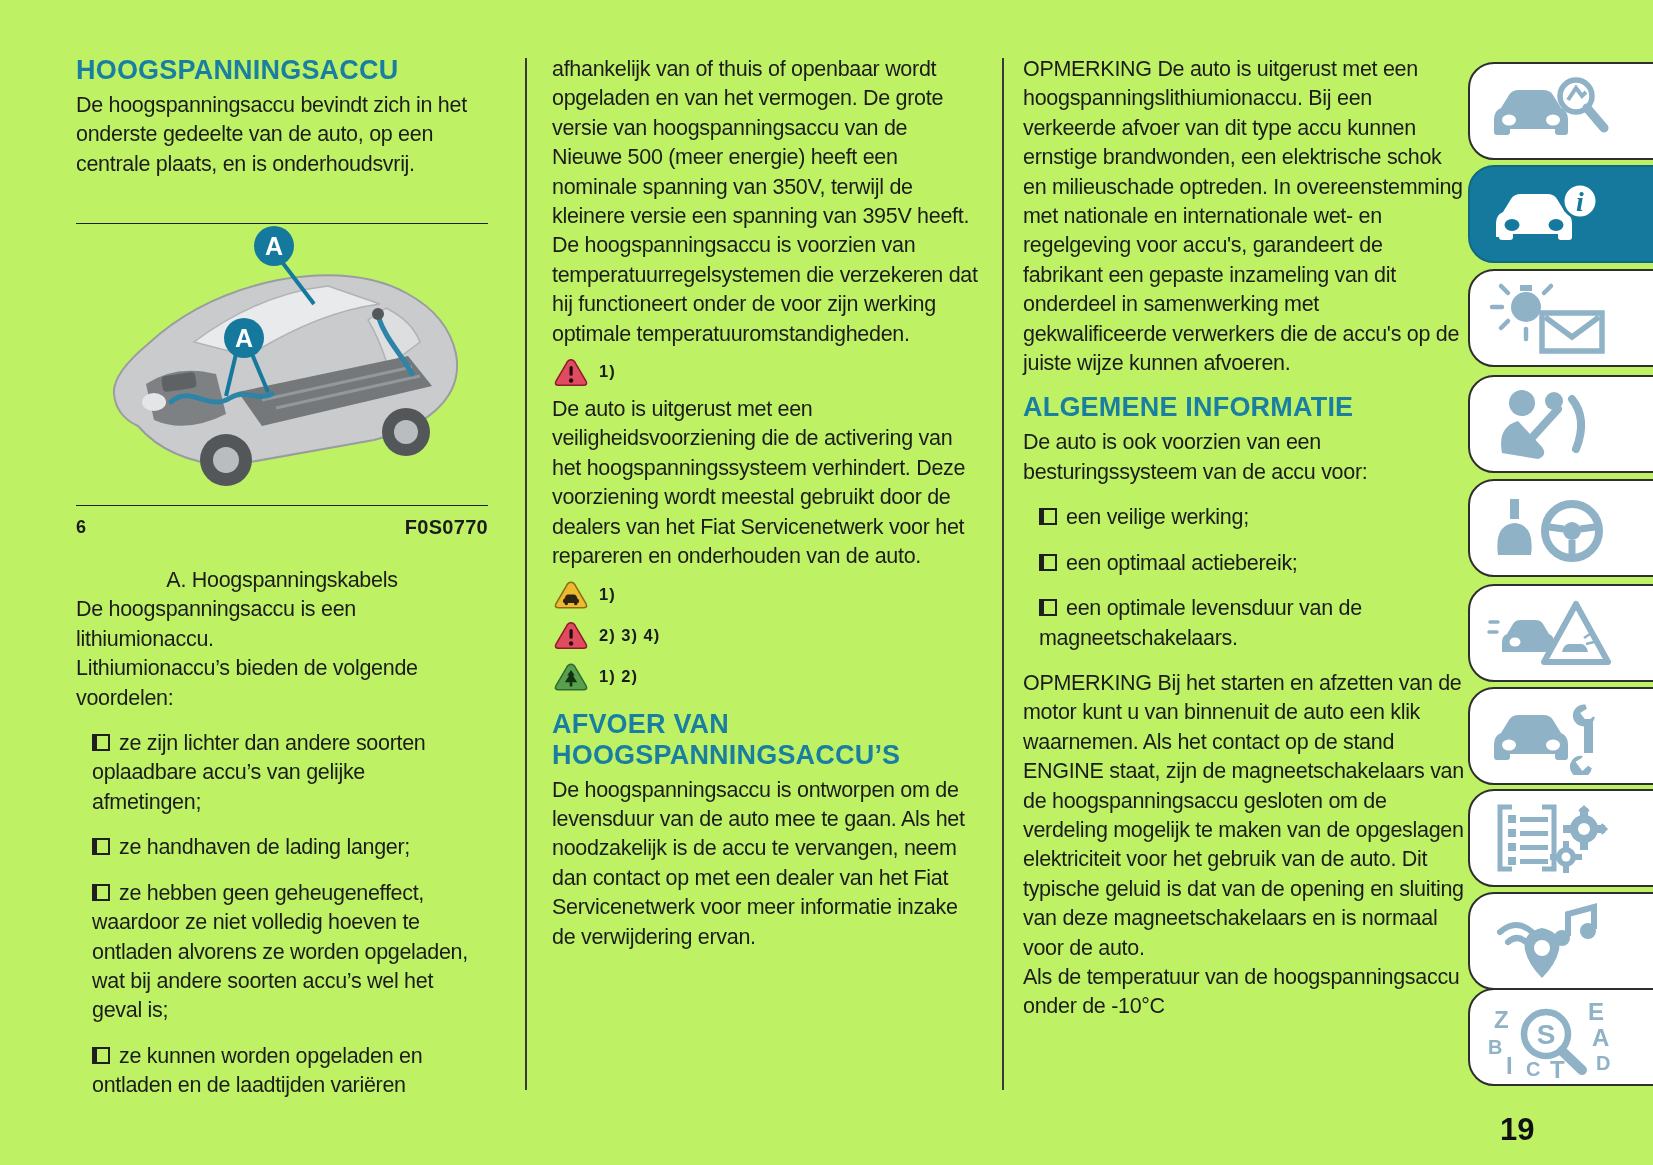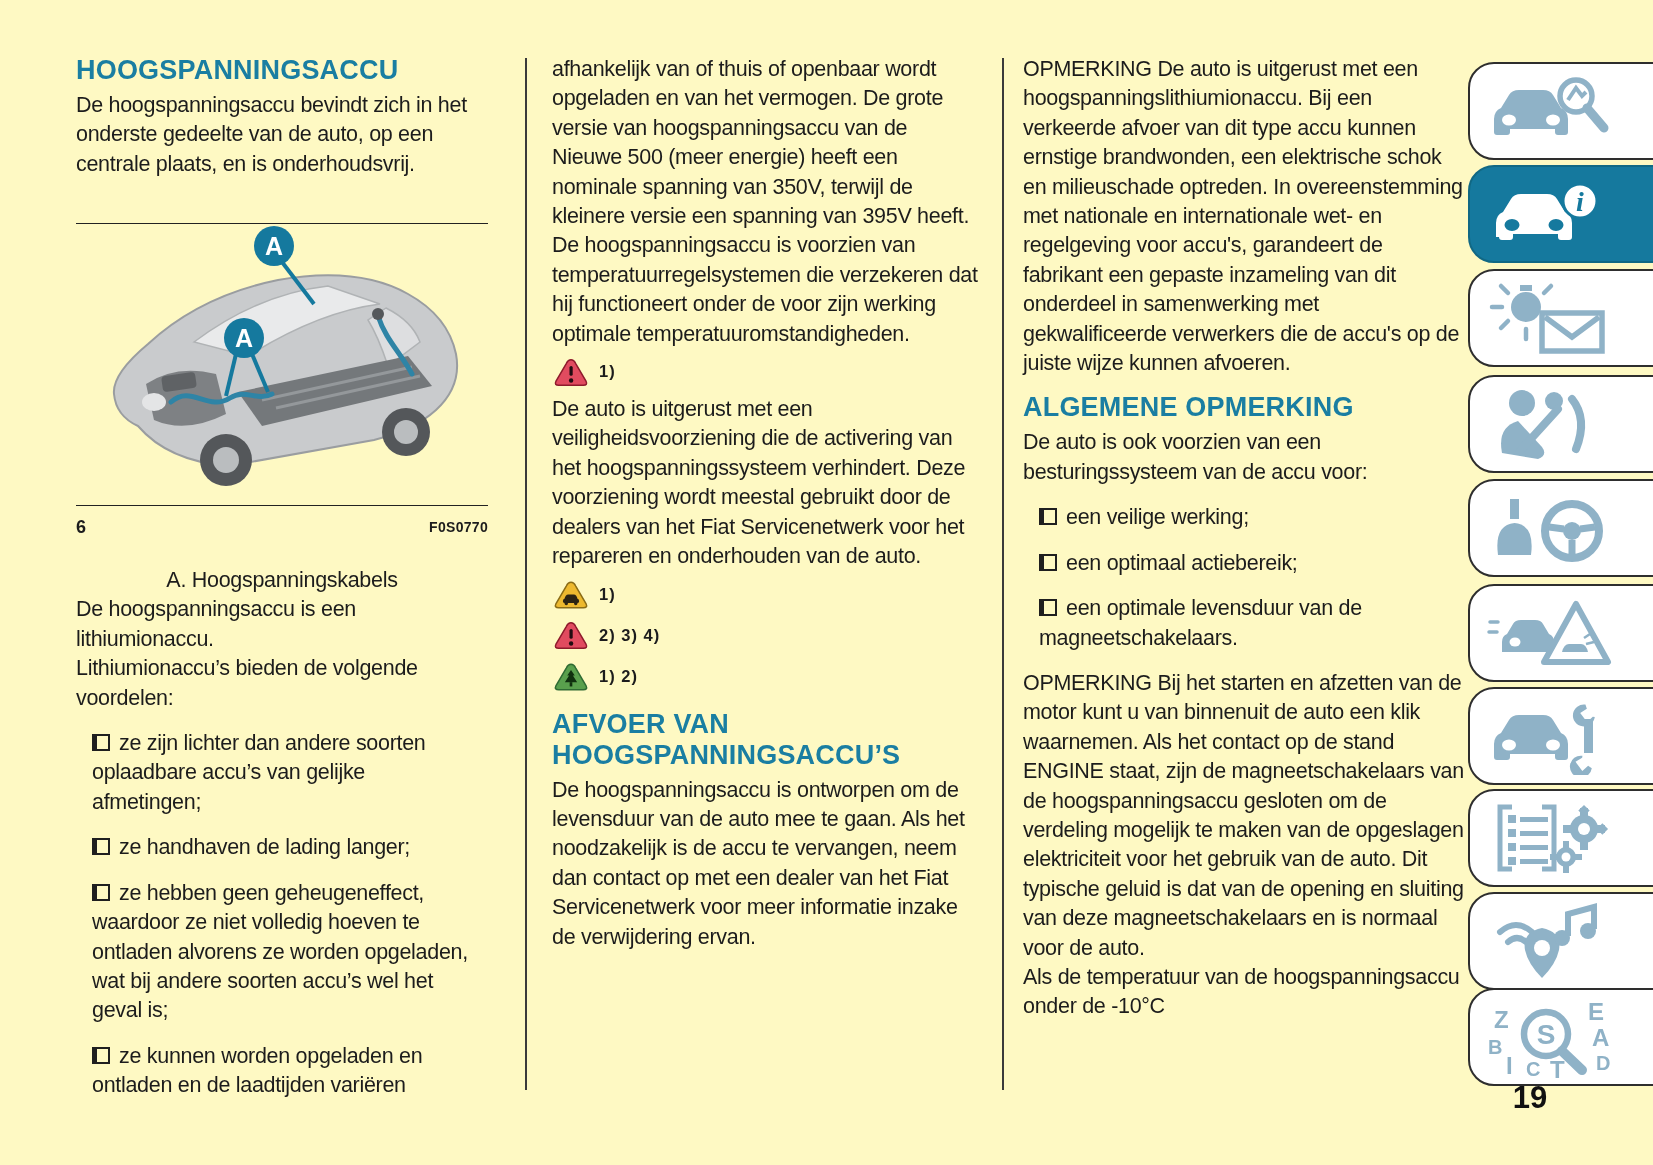--- a/index.html
+++ b/index.html
@@ -1,44 +1,44 @@
 <!DOCTYPE html>
 <html><head>
 <meta charset="utf-8">
 <style>
   html,body{margin:0;padding:0;background:#ffffff;}
-  #page{position:relative;width:1653px;height:1165px;background:#fef9c3;overflow:hidden;
+  #page{position:relative;width:1653px;height:1165px;background:#bef264;overflow:hidden;
         font-family:"Liberation Sans", sans-serif;color:#1c1c1c;}
   .col{position:absolute;top:55px;font-size:21.5px;line-height:29.4px;letter-spacing:-0.3px;}
   #col-left{left:76px;width:412px;}
   #col-mid{left:552px;width:428px;}
   #col-right{left:1023px;width:442px;}
   .vdiv{position:absolute;top:58px;height:1032px;width:1.5px;background:#3a3a3a;}
   h2{font-size:27px;line-height:31px;font-weight:800;letter-spacing:.2px;color:#1a7ea2;margin:0 0 5px 0;}
   p{margin:0;}
   .bullet{margin:16px;}
   .sq{display:inline-block;width:11px;height:13px;border:2px solid #1f1f1f;border-left-width:5px;
       margin-right:9px;position:relative;top:1px;}
   
   .figure{margin-top:44px;border-top:1.6px solid #222;border-bottom:1.6px solid #222;}
   .figcaption{display:flex;justify-content:space-between;margin-top:7px;font-weight:bold;}
   .fignum{font-size:18px;}
-  .figcode{font-size:14px;letter-spacing:.3px;}
+  .figcode{font-size:20px;letter-spacing:.3px;}
   .legend{margin-top:24px;text-align:center;}
   
   .warnrow{display:flex;align-items:center;gap:11px;margin:5px 0 5px 2px;height:36px;}
   .refs{font-weight:bold;font-size:16.5px;letter-spacing:1px;}
   .h2gap{margin-top:14px;}
   
   #sidebar{position:absolute;left:1468px;top:0;width:185px;height:1165px;}
   .tab{position:absolute;left:0;width:206px;height:94px;border:2.5px solid #2e2e2e;border-radius:26px;
        background:#fff;--fg:#8fb2c7;--bg:#ffffff;}
   .tab.active{background:#15799e;border-color:#116884;--fg:#ffffff;--bg:#15799e;}
   .tab svg{position:absolute;left:14px;top:50%;transform:translateY(-50%);}
-  #page-number{position:absolute;left:1500px;top:1080px;width:60px;text-align:center;
+  #page-number{position:absolute;left:1500px;top:1112px;width:60px;
                font-size:31px;font-weight:bold;color:#111;}
   .cap-a{font-weight:bold;}
 </style>
 </head>
 <body>
 
 <div id="page">
 
   <div class="col" id="col-left">
     <h2>HOOGSPANNINGSACCU</h2>
@@ -137,21 +137,21 @@
       </svg>
       <span class="refs">1)  2)</span>
     </div>
 
     <h2 class="h2gap">AFVOER VAN HOOGSPANNINGSACCU’S</h2>
     <p>De hoogspanningsaccu is ontworpen om de levensduur van de auto mee te gaan. Als het noodzakelijk is de accu te vervangen, neem dan contact op met een dealer van het Fiat Servicenetwerk voor meer informatie inzake de verwijdering ervan.</p>
   </div>
 
   <div class="col" id="col-right">
     <p>OPMERKING De auto is uitgerust met een hoogspanningslithiumionaccu. Bij een verkeerde afvoer van dit type accu kunnen ernstige brandwonden, een elektrische schok en milieuschade optreden. In overeenstemming met nationale en internationale wet- en regelgeving voor accu's, garandeert de fabrikant een gepaste inzameling van dit onderdeel in samenwerking met gekwalificeerde verwerkers die de accu's op de juiste wijze kunnen afvoeren.</p>
-    <h2 class="h2gap">ALGEMENE OPMERKING</h2>
+    <h2 class="h2gap">ALGEMENE INFORMATIE</h2>
     <p>De auto is ook voorzien van een besturingssysteem van de accu voor:</p>
     <p class="bullet"><span class="sq"></span><span>een veilige werking;</span></p>
     <p class="bullet"><span class="sq"></span><span>een optimaal actiebereik;</span></p>
     <p class="bullet"><span class="sq"></span><span>een optimale levensduur van de magneetschakelaars.</span></p>
     <p>OPMERKING Bij het starten en afzetten van de motor kunt u van binnenuit de auto een klik waarnemen. Als het contact op de stand ENGINE staat, zijn de magneetschakelaars van de hoogspanningsaccu gesloten om de verdeling mogelijk te maken van de opgeslagen elektriciteit voor het gebruik van de auto. Dit typische geluid is dat van de opening en sluiting van deze magneetschakelaars en is normaal voor de auto.</p>
     <p>Als de temperatuur van de hoogspanningsaccu onder de -10°C</p>
   </div>
 
   <div id="sidebar">
 

